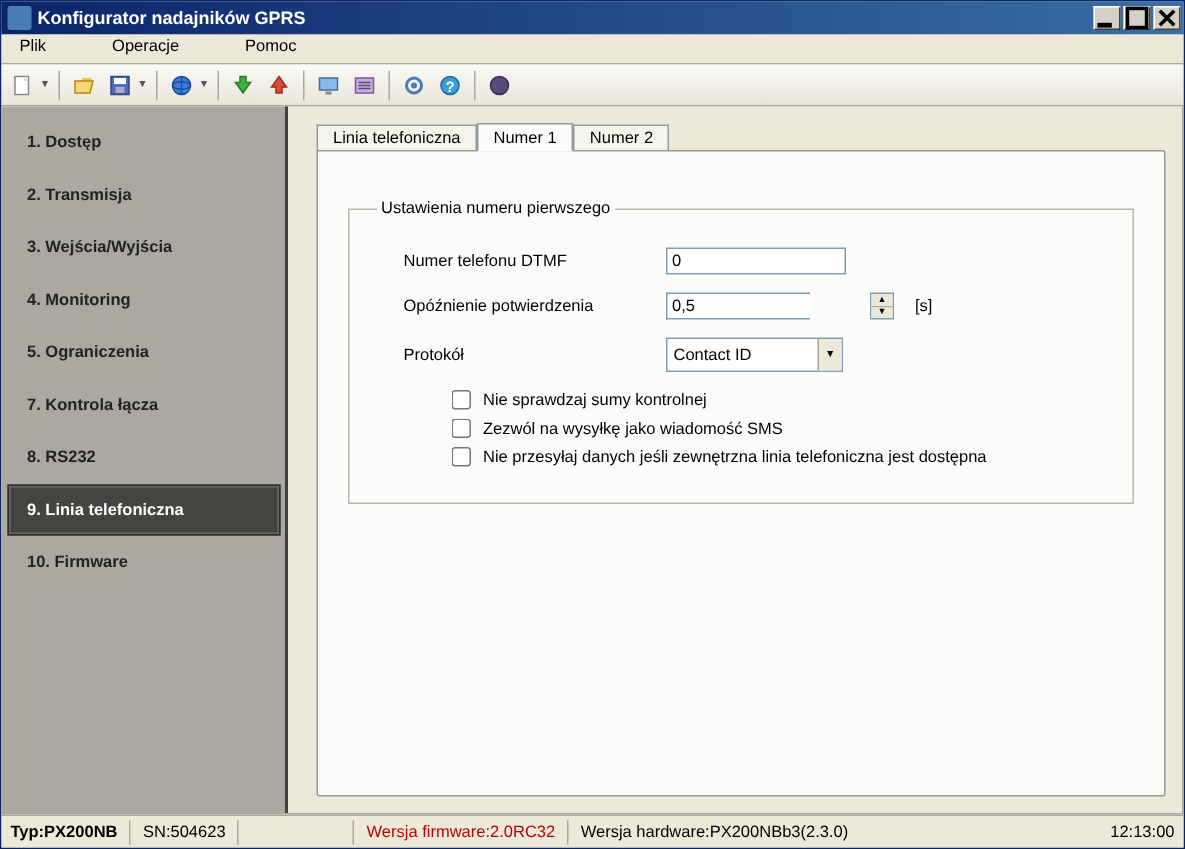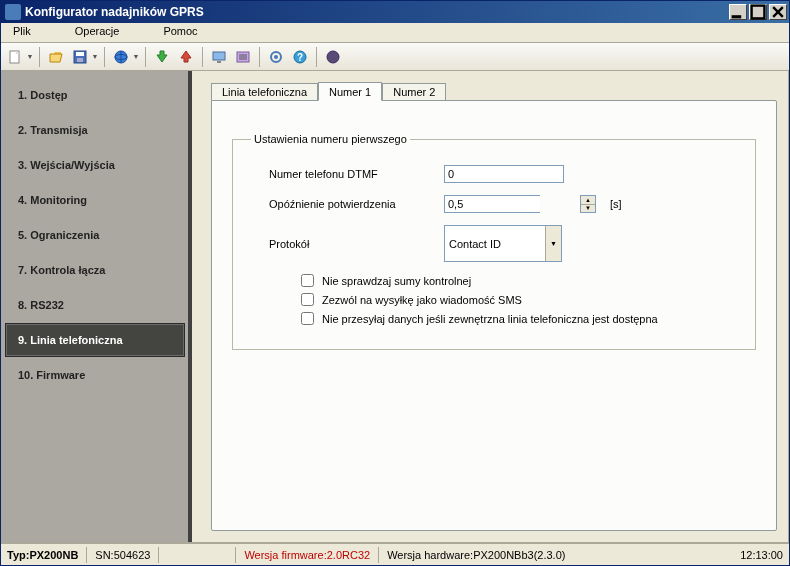--- a/index.html
+++ b/index.html
@@ -85,21 +85,21 @@
     flex: 1;
     display: flex;
     background: #ece9d8;
     border: 1px solid #aca899;
     border-top: none;
     margin: 0;
   }
   .sidebar {
     width: 190px;
     background: #aaa8a0;
-    border-right: 4px solid #404040;
+    border-right: 2px solid #404040;
     padding: 6px 0;
   }
   .sb-item {
     padding: 10px 12px;
     font-weight: bold;
     font-size: 11px;
     color: #222;
     cursor: pointer;
     border: 1px solid transparent;
     margin: 1px 3px;
@@ -186,21 +186,21 @@
   }
   .spin-btns div {
     flex:1; background: #ece9d8;
     font-size: 6px; display:flex; align-items:center; justify-content:center;
     cursor: pointer;
     border-bottom: 1px solid #aca899;
   }
   .spin-btns div:last-child { border-bottom: none; }
   .unit { margin-left: 14px; }
   .select {
-    width: 118px; height: 37px;
+    width: 118px; height: 23px;
     border: 1px solid #7f9db9;
     display: flex; align-items: center;
     background: #fff; font-size: 11px;
   }
   .select .sel-val { flex:1; padding: 0 4px; }
   .select .sel-btn {
     width: 16px; height: 100%;
     background: #ece9d8;
     border-left: 1px solid #aca899;
     display:flex; align-items:center; justify-content:center;

